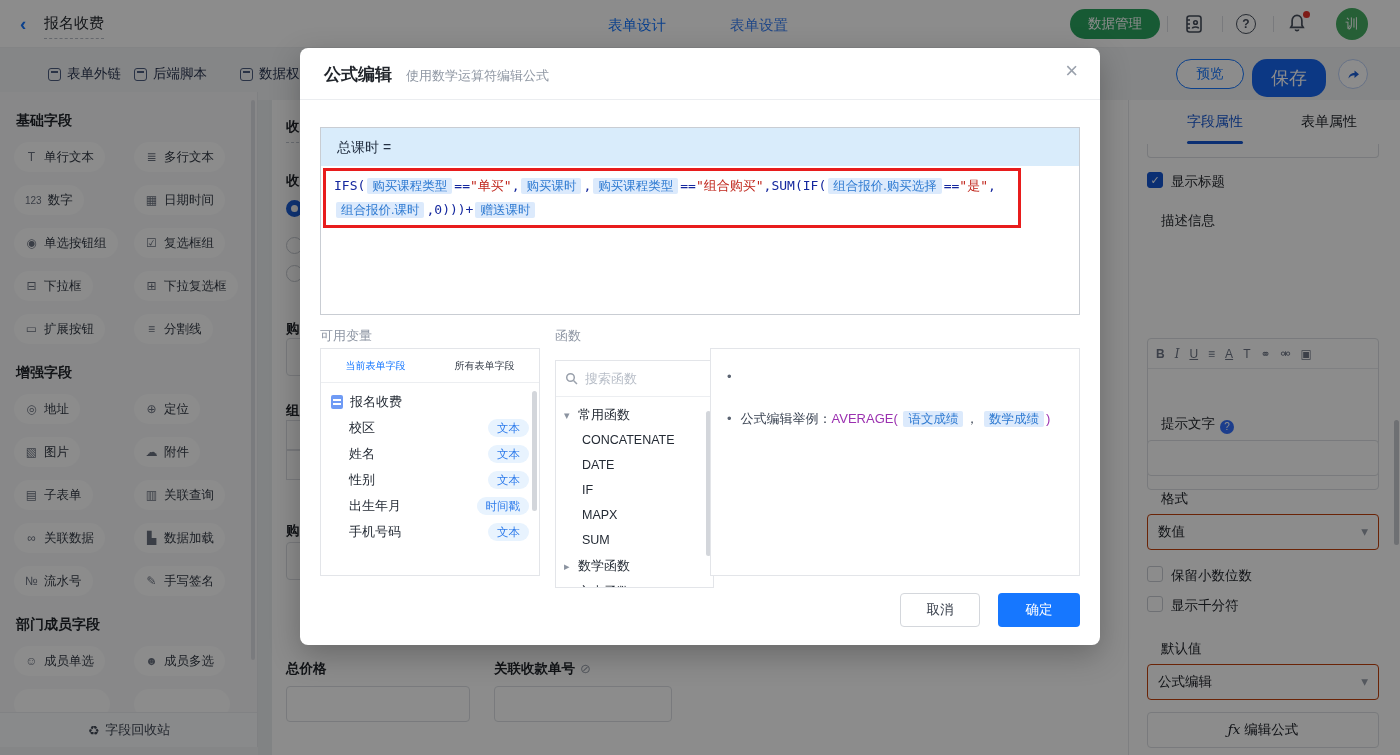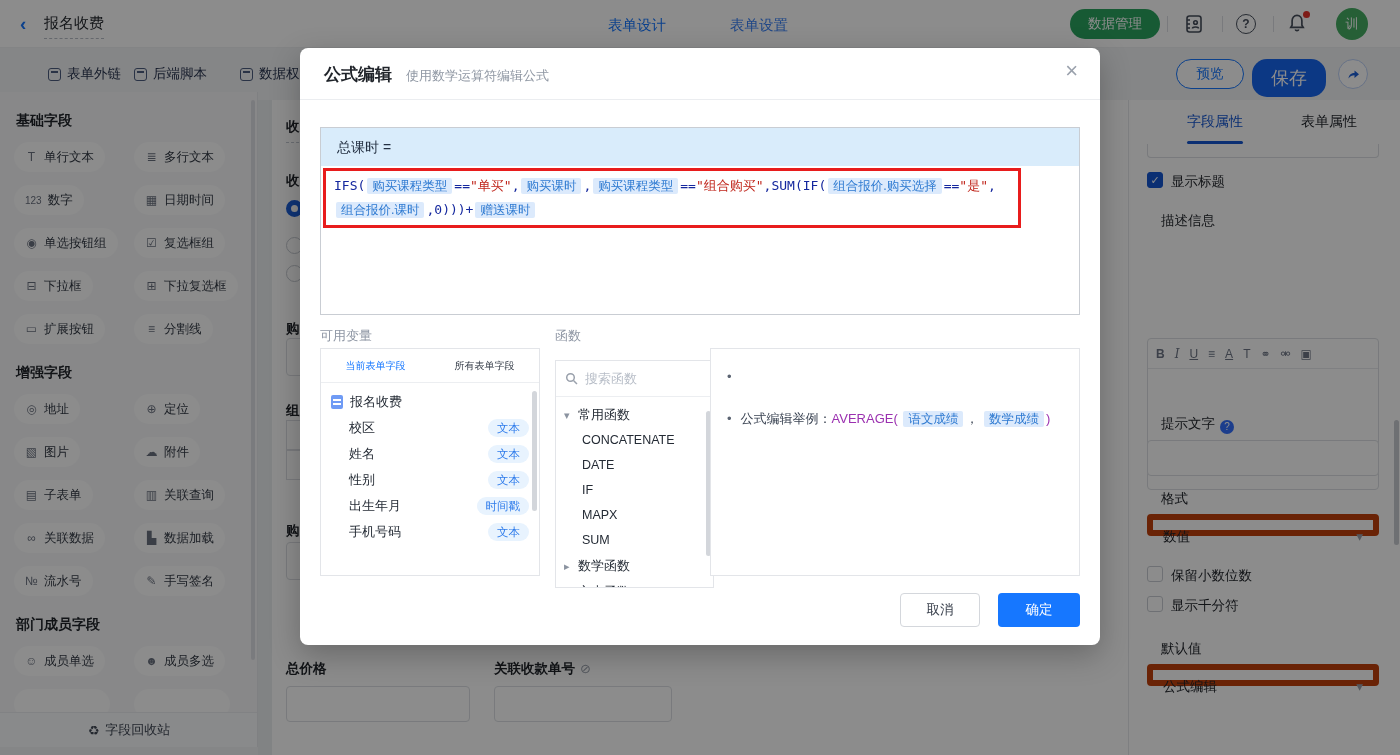--- a/index.html
+++ b/index.html
@@ -58,21 +58,21 @@
   .ptab-bar { position:absolute; top:41px; height:3px; width:56px; background:#1456d1; border-radius:2px; }
   .p-input { position:absolute; left:18px; width:232px; background:#fff; border:1px solid #dcdfe3; border-radius:4px; }
   .p-label { position:absolute; left:12px; font-size:13.5px; font-weight:normal;margin-left:20px; }
   .cb { position:absolute; left:18px; width:16px; height:16px; border:1px solid #c9cdd4; border-radius:3px; background:#fff; cursor:pointer; }
   .cb.on { background:#1456d1; border-color:#1456d1; color:#fff; font-size:11px; text-align:center; line-height:15px; }
   .cb-lab { position:absolute; left:42px; font-size:13.5px; }
   .editor { position:absolute; left:18px; top:238px; width:232px; height:152px; border:1px solid #dcdfe3; border-radius:4px; }
   .ed-toolbar { height:30px; border-bottom:1px solid #e8eaed; display:flex; align-items:center; padding:0 8px; gap:10px; color:#6e7686; font-size:12px; }
   .ed-toolbar span { cursor:pointer; }
   .q-help { display:inline-flex; width:14px; height:14px; background:#3370ff; border-radius:50%; color:#fff; font-size:10px; align-items:center; justify-content:center; margin-left:5px; vertical-align:-2px; }
-  .p-select { position:absolute; left:18px; width:232px; height:22px; border:6px solid #c2410c; border-radius:4px; background:#fff; font-size:13.5px; line-height:34px; padding:0 10px; cursor:pointer; }
+  .p-select { position:absolute; left:18px; width:232px; height:36px; border:1px solid #c2410c; border-radius:4px; background:#fff; font-size:13.5px; line-height:34px; padding:0 10px; cursor:pointer; }
   .p-select .chev { position:absolute; right:10px; color:#9aa1ac; }
   .btn-editformula { position:absolute; left:18px; top:712px; width:232px; height:36px; border:1px solid #dcdfe3; border-radius:4px; background:#fff; font-size:13.5px; color:#20242b; cursor:pointer; }
   .fx { font-style:italic; font-family:"DejaVu Serif",serif; margin-right:4px; }
   .props-scroll { position:absolute; right:1px; top:320px; width:5px; height:125px; background:#c9ccd1; border-radius:3px; }
 
   
   .overlay { position:absolute; inset:0; background:rgba(0,0,0,0.45); z-index:10; }
   .modal { position:absolute; left:300px; top:48px; width:800px; height:597px; background:#fff; border-radius:8px; box-shadow:0 10px 30px rgba(0,0,0,.25); z-index:20; }
   .m-hdr { position:relative; height:52px; border-bottom:1px solid #ebedf0; }
   .m-title { position:absolute; left:24px; top:15px; font-size:17px; font-weight:bold; }
@@ -350,20 +350,23 @@
       <span>数值</span><span class="chev">▾</span>
     </div>
     <span class="cb" style="top:466px"></span>
     <span class="cb-lab" style="top:467px">保留小数位数</span>
     <span class="cb" style="top:496px"></span>
     <span class="cb-lab" style="top:497px">显示千分符</span>
     <div class="p-label" style="top:540px">默认值</div>
     <div class="p-select" style="top:564px">
       <span>公式编辑</span><span class="chev">▾</span>
     </div>
+    <button class="btn-editformula" style="top:612px">
+      <span class="fx">ƒx</span><span>编辑公式</span>
+    </button>
     <div class="props-scroll"></div>
   </div>
 
   <div class="overlay"></div>
 
   <div class="modal">
     <div class="m-hdr">
       <span class="m-title">公式编辑</span>
       <span class="m-sub">使用数学运算符编辑公式</span>
       <span class="m-close">×</span>

